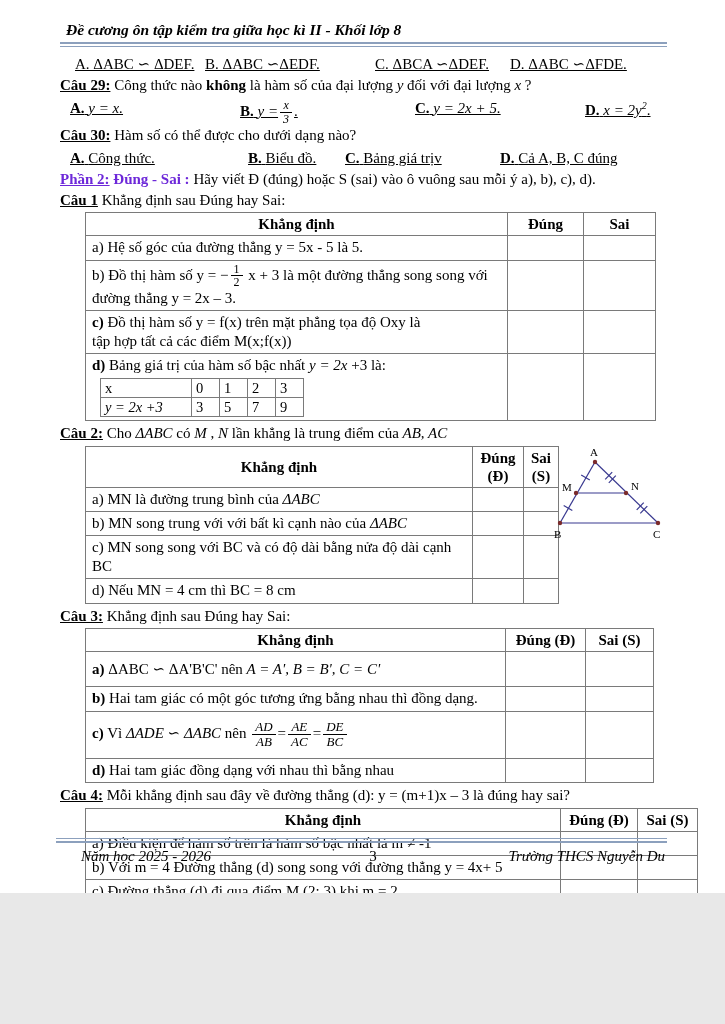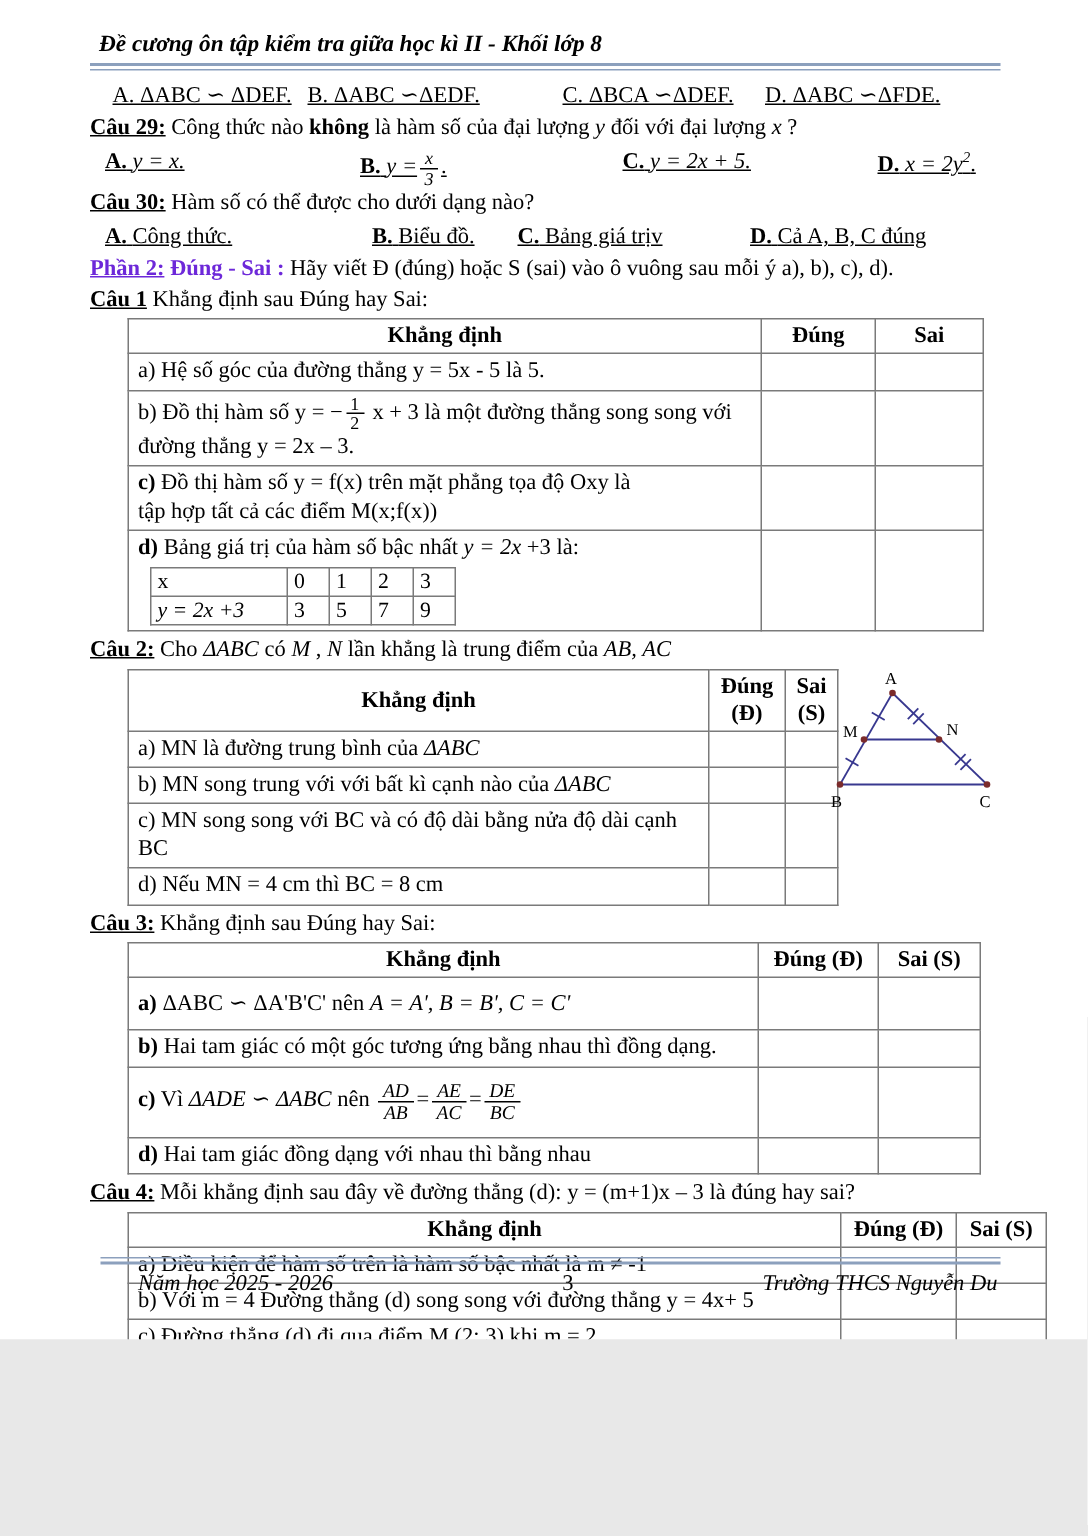--- a/index.html
+++ b/index.html
@@ -28,21 +28,21 @@
   .t2,.t3,.t4{margin-left:10px;}
   
   table.inner-tbl{border-collapse:collapse;margin:2px 0 1px 8px;}
   .inner-tbl td{border:1px solid #7a7a7a;padding:0 4px;font-size:14.5px;line-height:1.25;}
   .inner-tbl td.first{width:82px;}
   .inner-tbl td.n{width:19px;}
   
   .q2-wrap{position:relative;}
   .q2-figure{position:absolute;top:16px;right:-6px;width:125px;height:108px;}
   
-  .footer{position:absolute;left:67px;right:58px;bottom:26px;}
+  .footer{position:absolute;left:56px;right:58px;bottom:26px;}
   .footer-rule{height:2px;border-top:1px solid #8ca0bd;border-bottom:2.5px solid #8ca0bd;margin-bottom:4px;}
   .footer-row{display:flex;align-items:baseline;padding:0 2px 0 25px;}
   .footer-row .left{flex:1;font-style:italic;}
   .footer-row .center{flex:0 0 auto;}
   .footer-row .right{flex:1;text-align:right;font-style:italic;}
   sup{font-size:10px;}
 </style>
 </head>
 <body>
 

